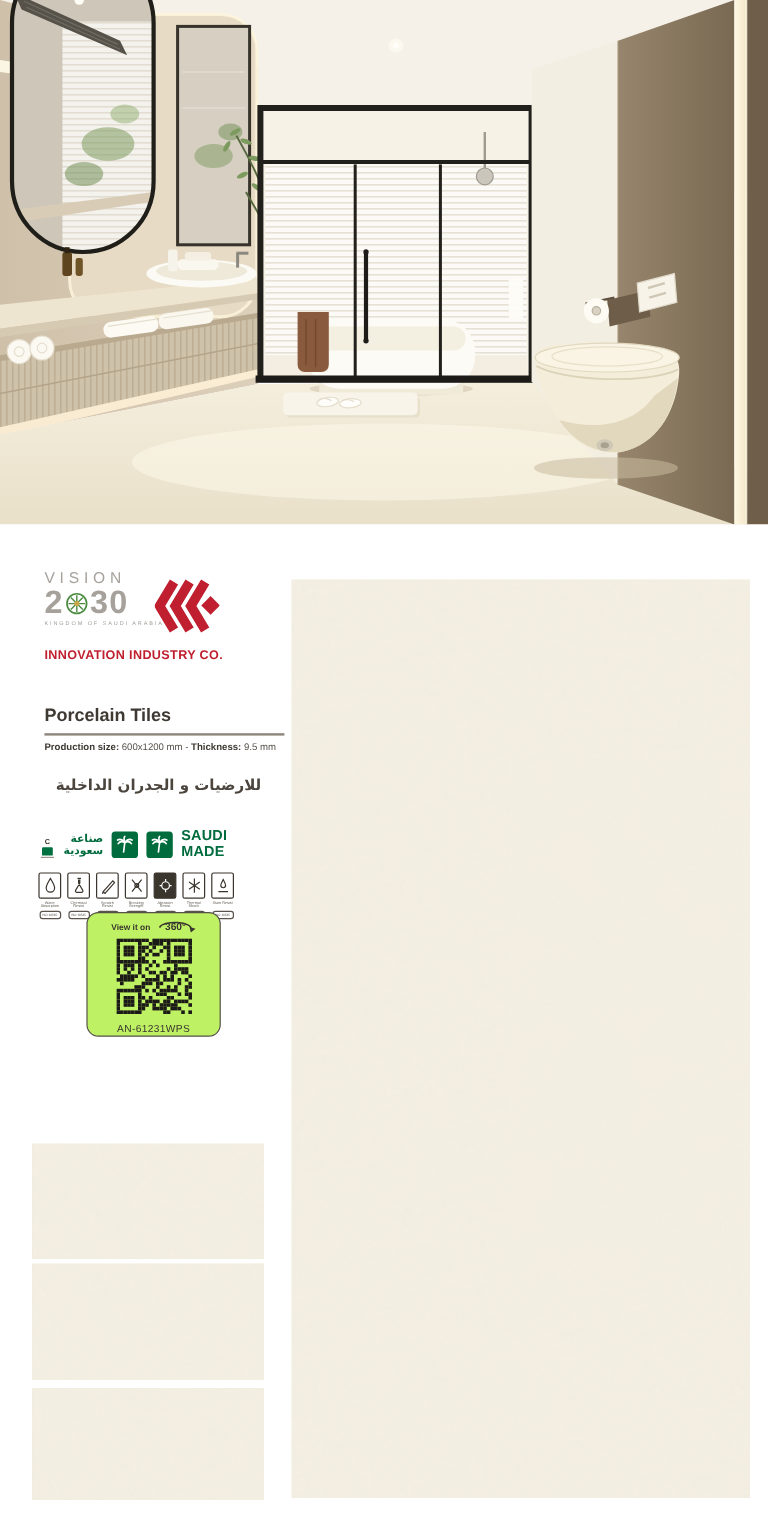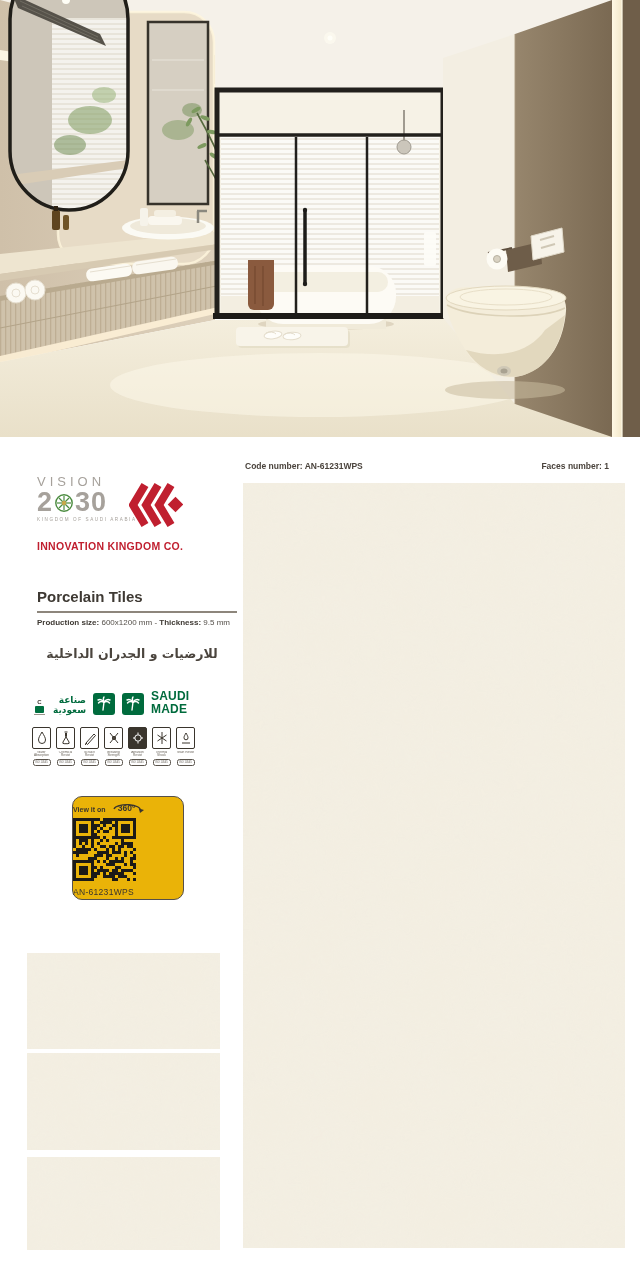--- a/index.html
+++ b/index.html
@@ -41,23 +41,23 @@
   .features{position:absolute;left:33px;top:727px;display:flex;gap:7px;}
   .feat{width:17px;display:flex;flex-direction:column;align-items:center;}
   .feat .box{width:17px;height:20px;border:1px solid #3a352d;border-radius:2px;
              display:flex;align-items:center;justify-content:center;background:#fff;}
   .feat .box.filled{background:#3a352d;}
   .feat .lab{font-size:3.2px;color:#6b655c;text-align:center;line-height:1.2;margin-top:1.5px;height:8px;overflow:hidden;}
   .feat .pill{width:16px;height:5px;border:.5px solid #5a544c;border-radius:2.5px;
               font-size:2.6px;color:#5a544c;display:flex;align-items:center;justify-content:center;}
 
   
-  .qr-card{position:absolute;left:72px;top:796px;width:112px;height:104px;background:#eab308;
+  .qr-card{position:absolute;left:72px;top:760px;width:112px;height:104px;background:#bef264;
            border:1.5px solid #56504a;border-radius:10px;box-sizing:border-box;
-           display:flex;flex-direction:column;align-items:flex-start;padding-top:5px;}
+           display:flex;flex-direction:column;align-items:center;padding-top:5px;}
   .qr-head{display:flex;align-items:center;gap:4px;height:14px;}
   .qr-view{font-size:7px;font-weight:bold;color:#3a352e;}
   .badge360{position:relative;width:34px;height:14px;}
   .badge360 .num{position:absolute;left:0;top:1px;width:34px;text-align:center;
                  font-size:8.5px;font-weight:bold;color:#3a352e;}
   .badge360 svg{position:absolute;left:0;top:0;}
   .qr-box{margin-top:2px;}
   .qr-code-text{font-size:8.5px;color:#3a352e;margin-top:2px;letter-spacing:.3px;}
 
   
@@ -317,21 +317,21 @@
       <svg width="54" height="52" viewBox="0 0 54 52">
         <g fill="none" stroke="#c01f2f" stroke-width="8" stroke-linejoin="miter">
           <path d="M16,6 L4,26 L16,46"></path>
           <path d="M29,6 L17,26 L29,46"></path>
           <path d="M42,6 L30,26 L42,46"></path>
         </g>
         <rect x="41" y="20" width="11" height="11" fill="#c01f2f" transform="rotate(45 46.5 25.5)"></rect>
       </svg>
     </div>
   </div>
-  <div class="company">INNOVATION KINGDOM CO.</div>
+  <div class="company">INNOVATION INDUSTRY CO.</div>
 
   <div class="ptitle">Porcelain Tiles</div>
   <div class="prule"></div>
   <div class="psize">
     <b>Production size:</b><span> 600x1200 mm - </span><b>Thickness:</b><span> 9.5 mm</span>
   </div>
   <div class="desc-ar">
     <div>للارضيات و الجدران الداخلية</div>
   </div>
 
@@ -695,24 +695,20 @@
           <rect x="15" y="60" width="3" height="3" fill="#1c1a17"></rect>
           <rect x="18" y="60" width="3" height="3" fill="#1c1a17"></rect>
           <rect x="39" y="60" width="3" height="3" fill="#1c1a17"></rect>
           <rect x="42" y="60" width="3" height="3" fill="#1c1a17"></rect>
           <rect x="54" y="60" width="3" height="3" fill="#1c1a17"></rect>
           <rect x="60" y="60" width="3" height="3" fill="#1c1a17"></rect>
         </svg></div>
     <div class="qr-code-text">AN-61231WPS</div>
   </div>
 
-  <div class="tile-header">
-    <span><span>Code number:</span> <span>AN-61231WPS</span></span>
-    <span class="right"><span>Faces number:</span> <span>1</span></span>
-  </div>
 
   <div class="tile tile-large">
       <svg width="382" height="765">
         <defs>
           <filter id="stone0" x="0" y="0" width="100%" height="100%">
             <feTurbulence type="fractalNoise" baseFrequency="0.018 0.02" numOctaves="4" seed="10"></feTurbulence>
             <feColorMatrix type="matrix" values="0 0 0 0 0.894  0 0 0 0 0.863  0 0 0 0 0.776  0 0 0 0.85 0.02"></feColorMatrix>
           </filter>
         </defs>
         <rect width="382" height="765" fill="#f3eee1"></rect>

